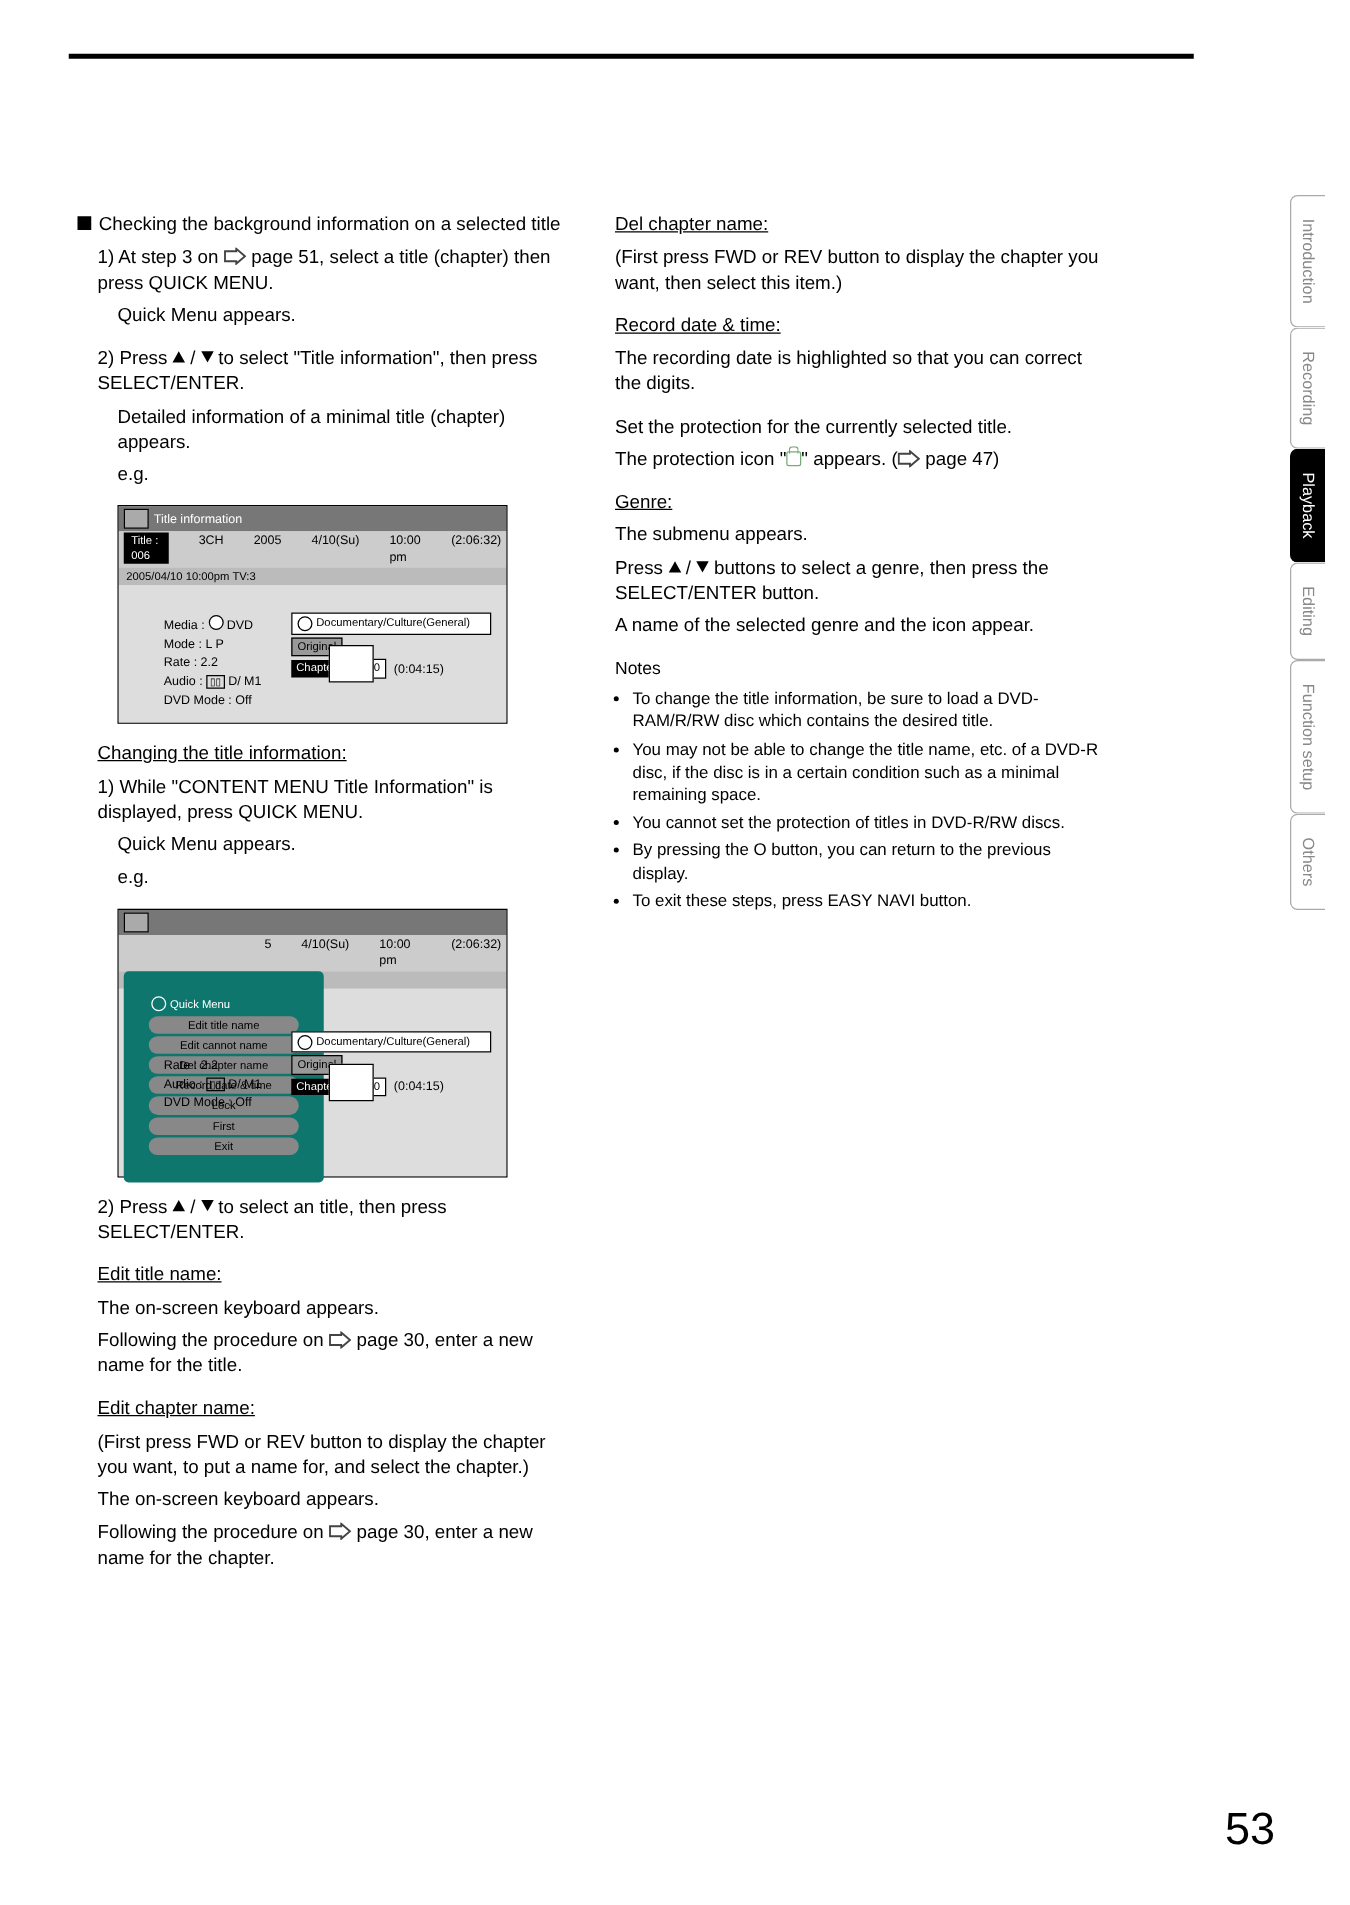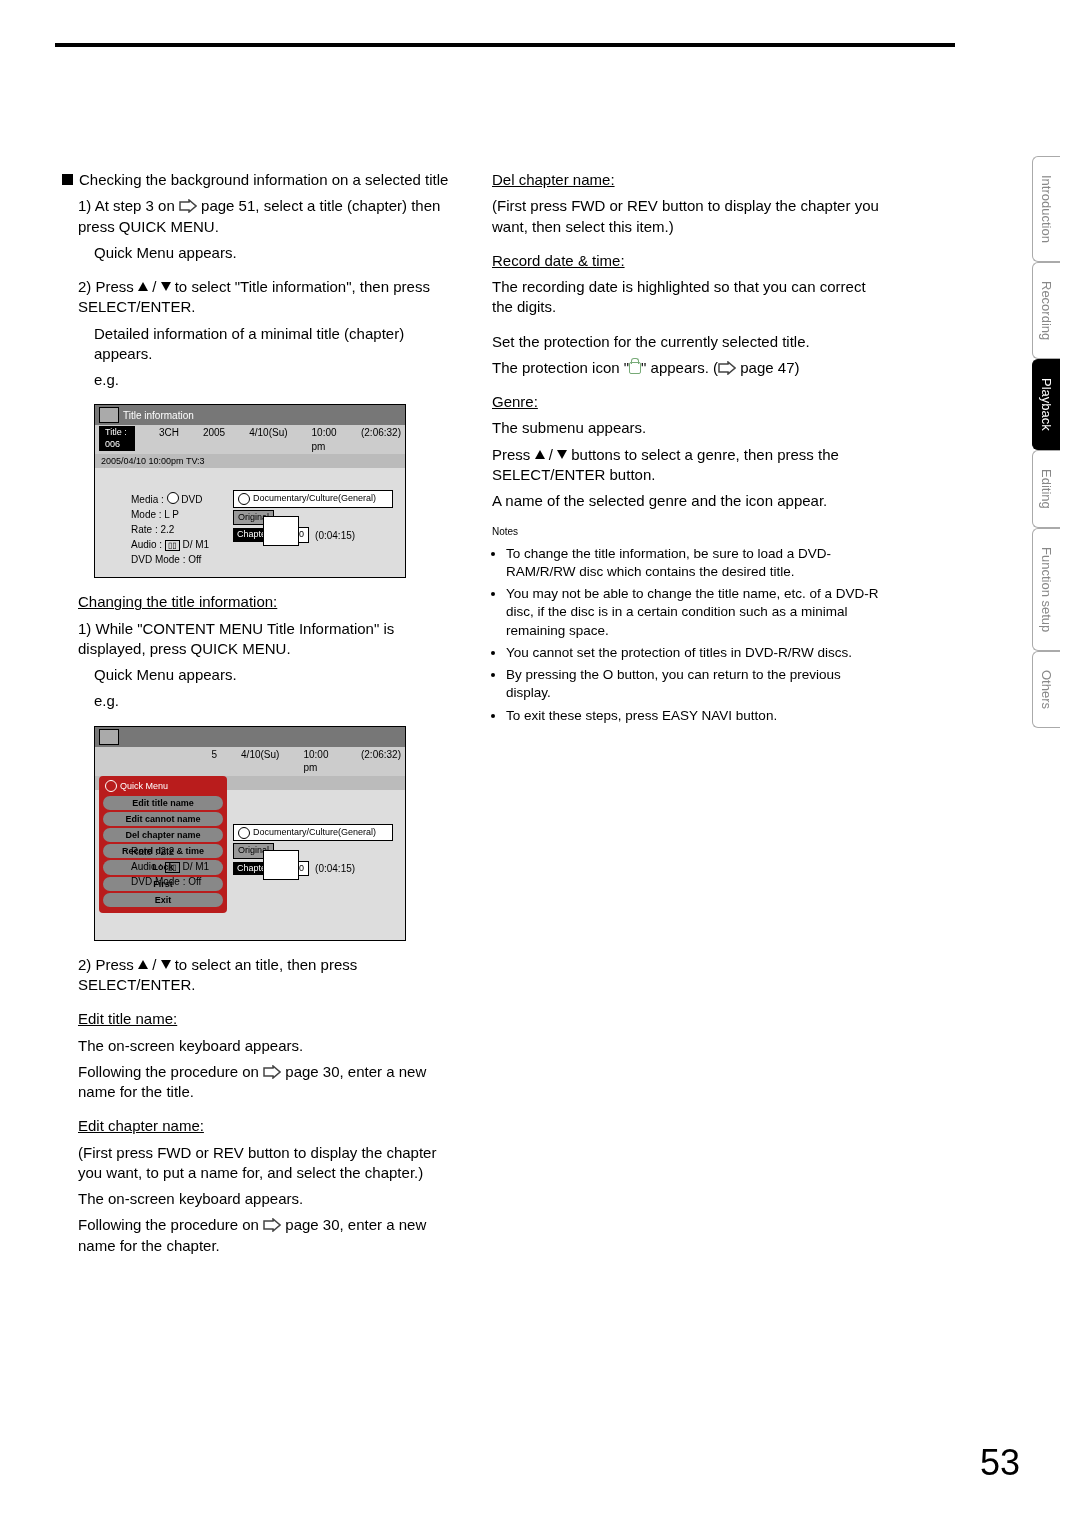--- a/index.html
+++ b/index.html
@@ -125,26 +125,26 @@
   .shot .chap-chip {
     background:#000;color:#fff;padding:0 4px;font-size:9px;
   }
   .shot .chap-num { background:#fff;border:1px solid #000;padding:0 4px;font-size:9px;}
   .shot .thumb {
     width:34px;height:28px;border:1px solid #000;background:#fff;position:absolute;right:100px;top:44px;
   }
 
   
   .qmenu {
-    position:absolute;top:-14px;left:4px;width:120px;background:#b91c1c;border-radius:4px;padding:4px;
+    position:absolute;top:-14px;left:4px;width:120px;background:#0f766e;border-radius:4px;padding:20px;
   }
   .qmenu .qhdr { color:#fff;font-size:9px;display:flex;align-items:center;gap:3px;padding:0 2px 2px;}
   .qmenu .qhdr .mag { width:10px;height:10px;border:1px solid #fff;border-radius:50%;display:inline-block;}
   .qmenu .item {
-    background:#888;color:#000;border-radius:8px;padding:1px 6px;margin:2px 0;font-size:9px;text-align:center;font-weight:bold;
+    background:#888;color:#000;border-radius:8px;padding:1px 6px;margin:2px 0;font-size:9px;text-align:center;
   }
   .shot2-body { position:relative; min-height:140px; }
 
   .lock-icon {
     display:inline-block;width:10px;height:10px;border:1px solid #7a7;border-radius:2px;vertical-align:-1px;position:relative;
   }
   .lock-icon:before{content:"";position:absolute;top:-5px;left:1px;width:6px;height:5px;border:1px solid #7a7;border-bottom:none;border-radius:3px 3px 0 0;}
 
   .notes ul { margin: 4px 0 0 0; padding-left: 14px; font-size: 13.5px; }
   .notes li { margin-bottom: 4px; }
@@ -338,21 +338,21 @@
       </div>
 
       <div class="block">
         <p class="u">Genre:</p>
         <p>The submenu appears.</p>
         <p><span>Press </span><span class="tri-up"></span> / <span class="tri-down"></span><span> buttons to select a genre, then press the SELECT/ENTER button.</span></p>
         <p>A name of the selected genre and the icon appear.</p>
       </div>
 
       <div class="block notes">
-        <p style="font-size:10px">Notes</p>
+        <p style="font-size:14px">Notes</p>
         <ul>
           <li>To change the title information, be sure to load a DVD-RAM/R/RW disc which contains the desired title.</li>
           <li>You may not be able to change the title name, etc. of a DVD-R disc, if the disc is in a certain condition such as a minimal remaining space.</li>
           <li>You cannot set the protection of titles in DVD-R/RW discs.</li>
           <li>By pressing the O button, you can return to the previous display.</li>
           <li>To exit these steps, press EASY NAVI button.</li>
         </ul>
       </div>
     </div>
   </div>

